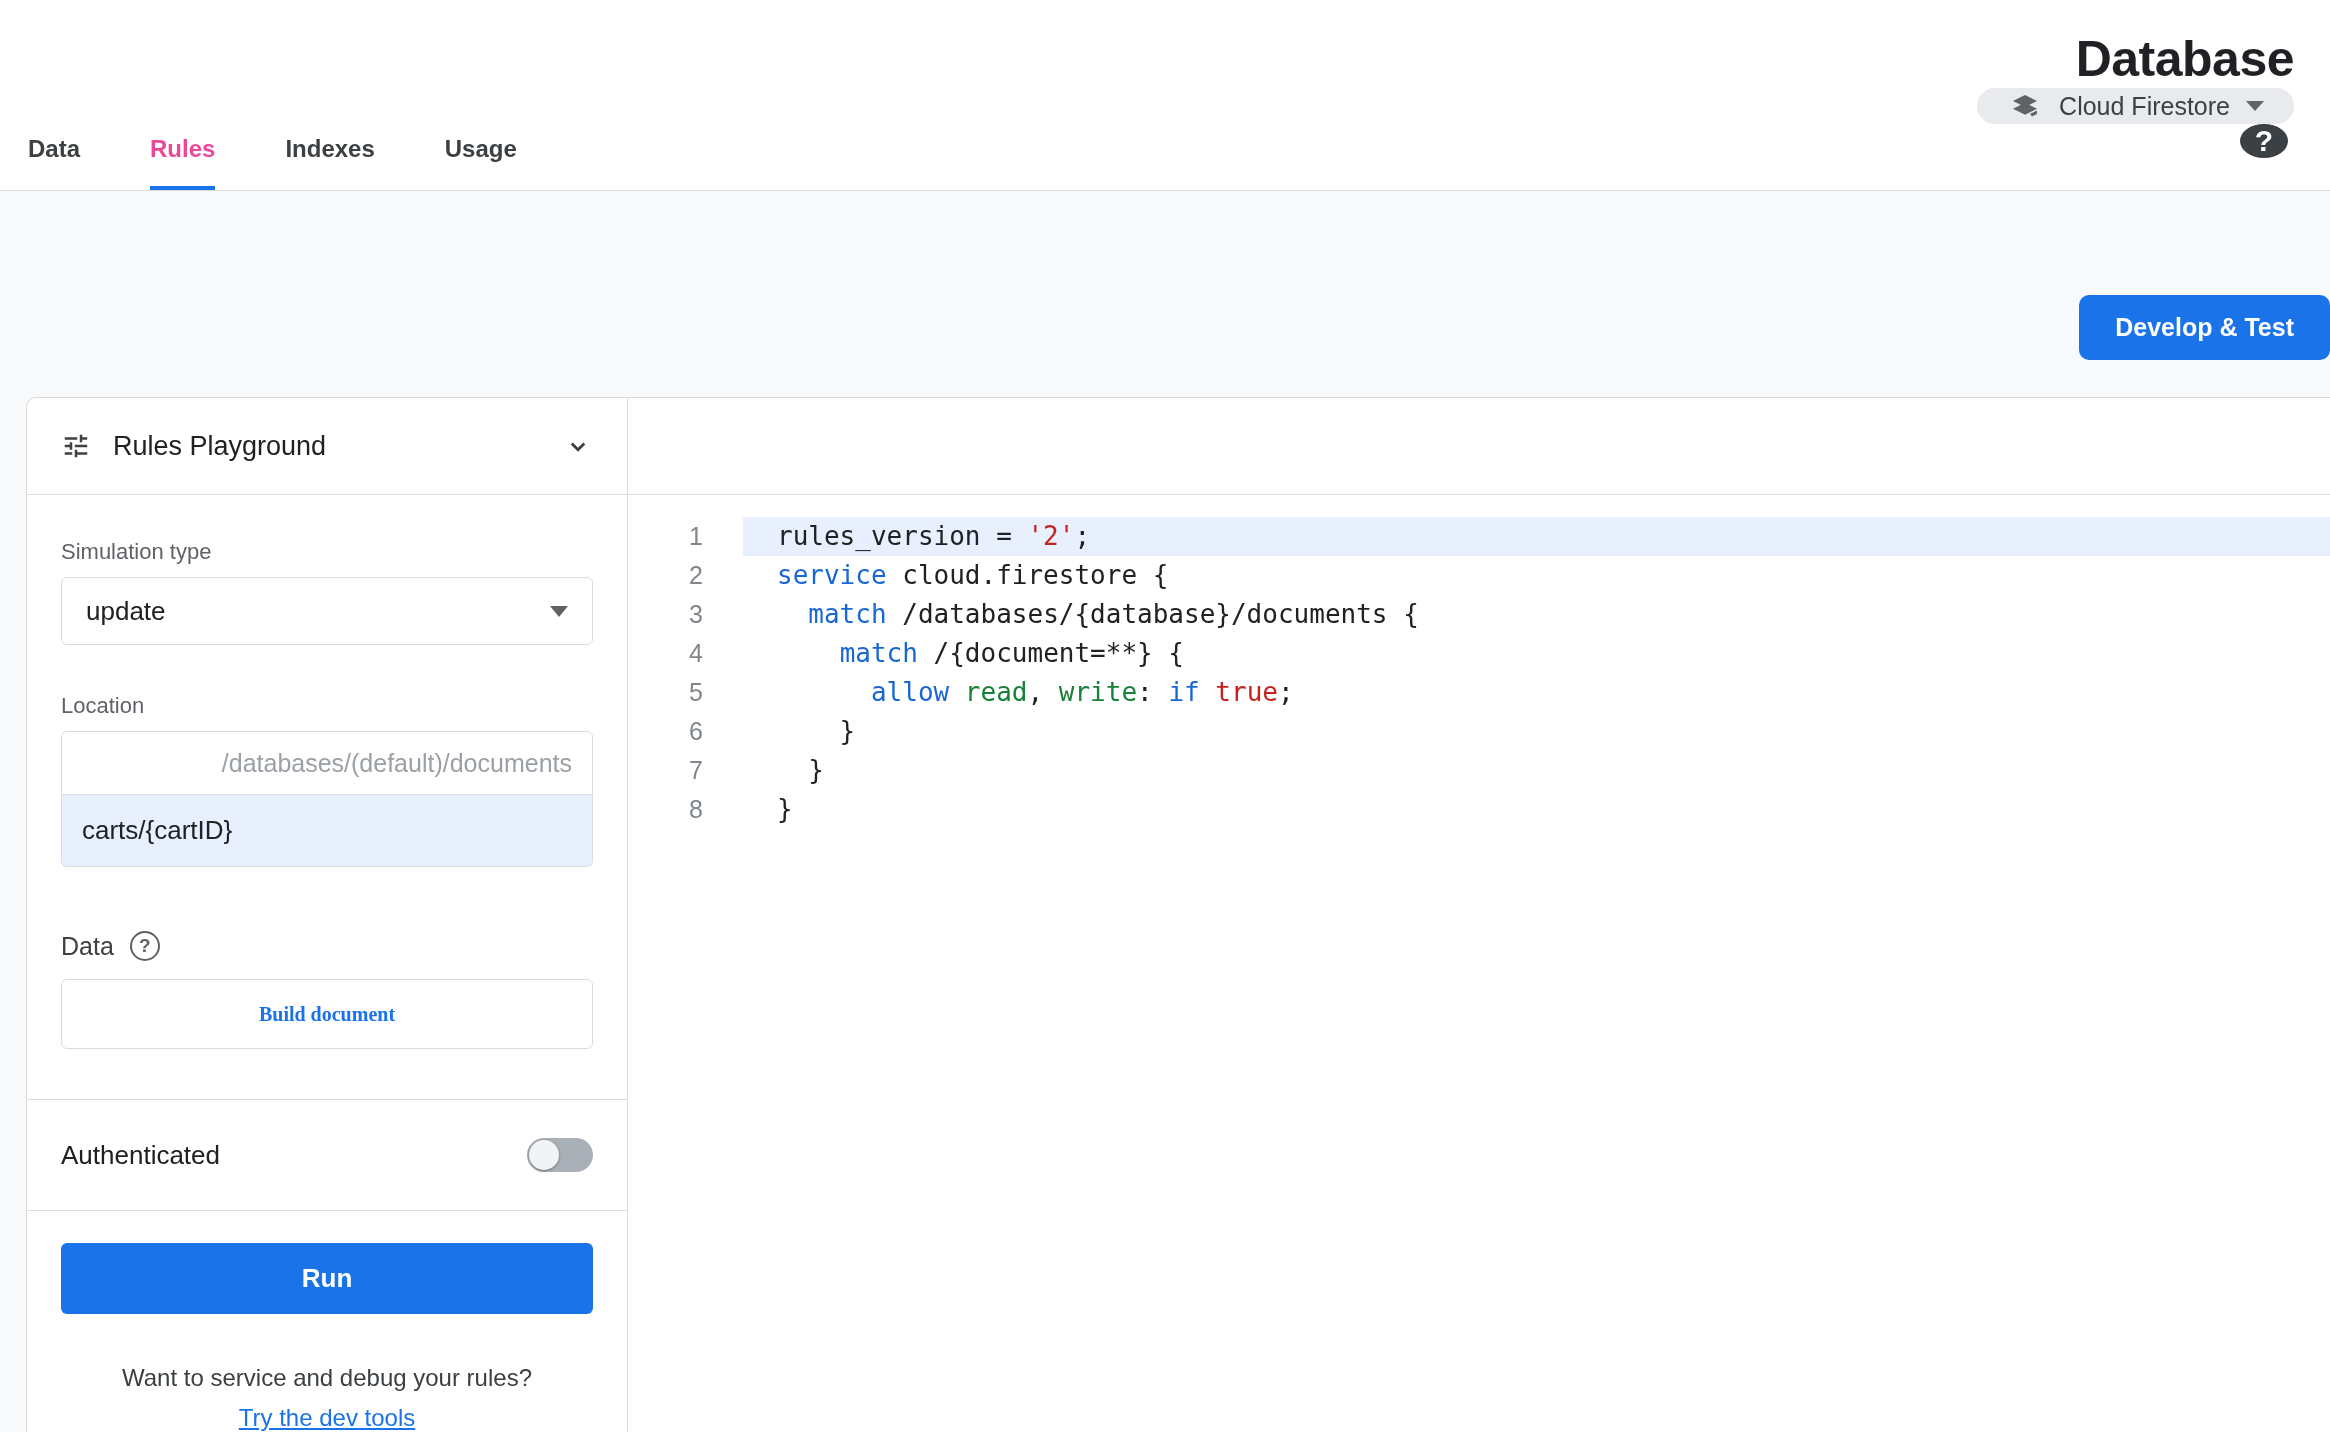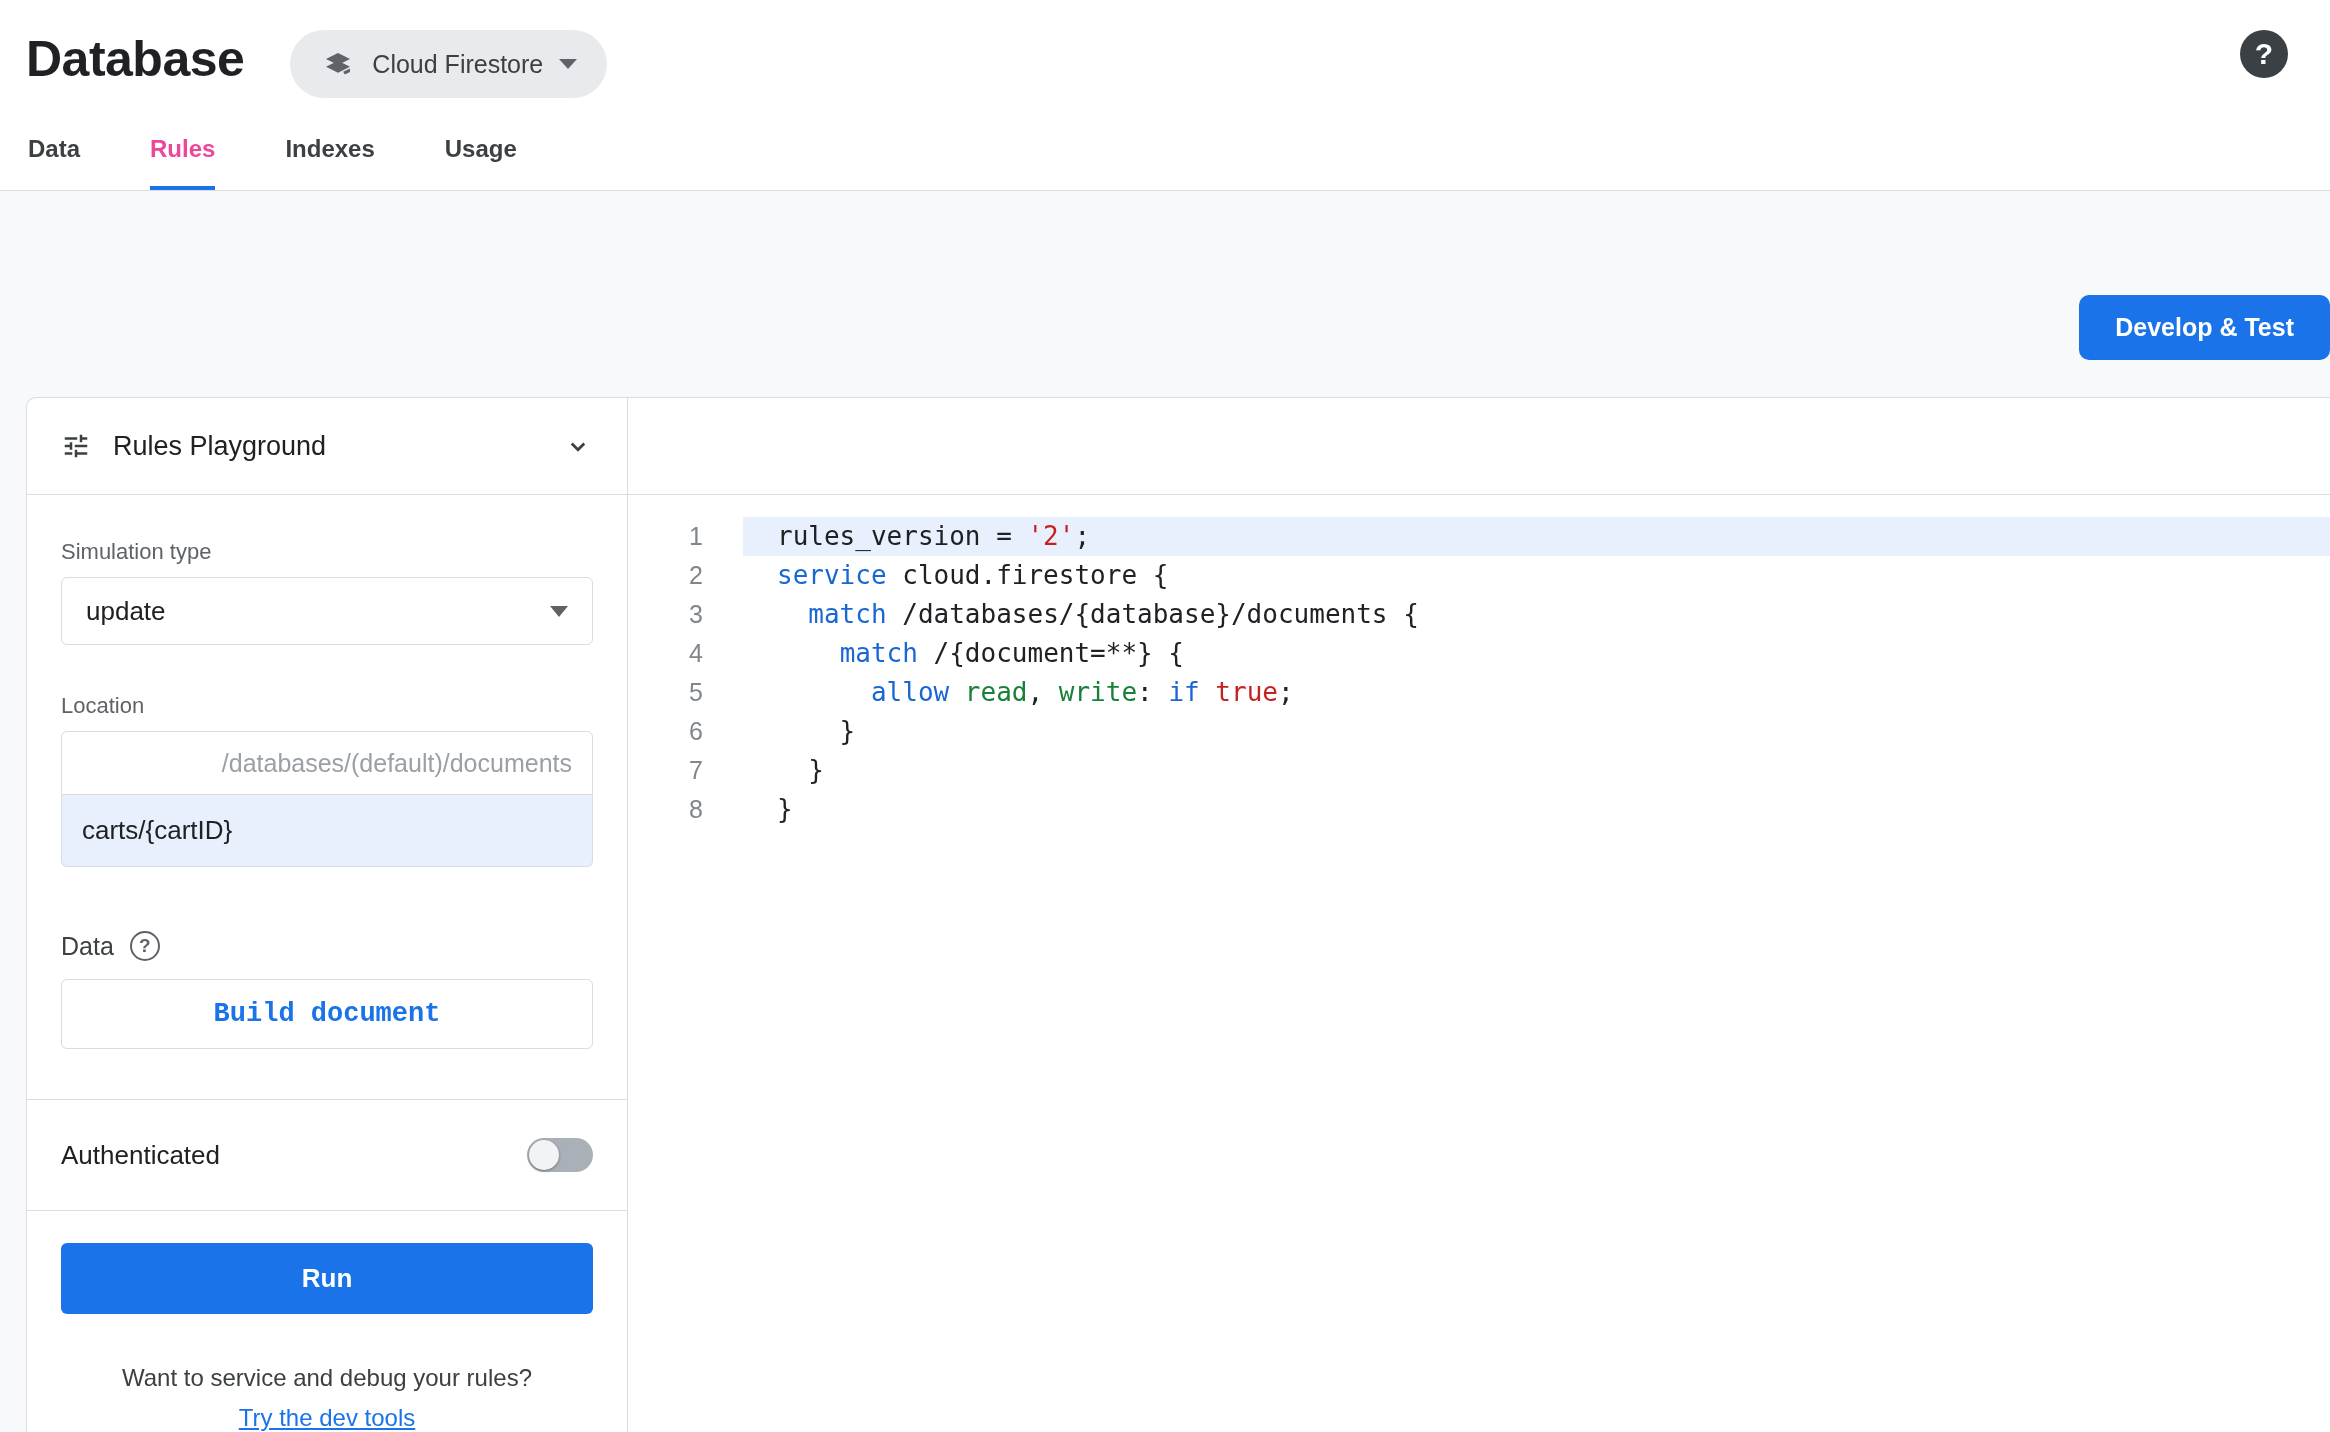--- a/index.html
+++ b/index.html
@@ -11,22 +11,23 @@
   }
 
   
   .app-header {
     background: #fff;
     padding: 30px 36px 0 26px;
     border-bottom: 1px solid #dadce0;
   }
   .header-row {
     display: flex;
-    align-items: flex-start;
+    align-items: flex-end;
     height: 80px;
+    flex-direction: column;
   }
   .page-title {
     font-size: 50px;
     font-weight: 700;
     color: #1f2125;
     letter-spacing: -0.5px;
   }
   .product-pill {
     margin-left: 46px;
     height: 68px;
@@ -222,22 +223,22 @@
   }
 
   .build-btn {
     margin-top: 18px;
     width: 100%;
     height: 70px;
     background: #fff;
     border: 1px solid #dadce0;
     border-radius: 6px;
     color: #1a73e8;
-    font-family: Liberation Mono, monospace;
-    font-size: 27px;
+    font-family: Liberation Serif, serif;
+    font-size: 20px;
     font-weight: 700;
     cursor: pointer;
     margin-bottom: 50px;
   }
 
   .divider { border-top: 1px solid #dadce0; }
 
   .auth-row {
     height: 110px;
     padding: 0 34px;

